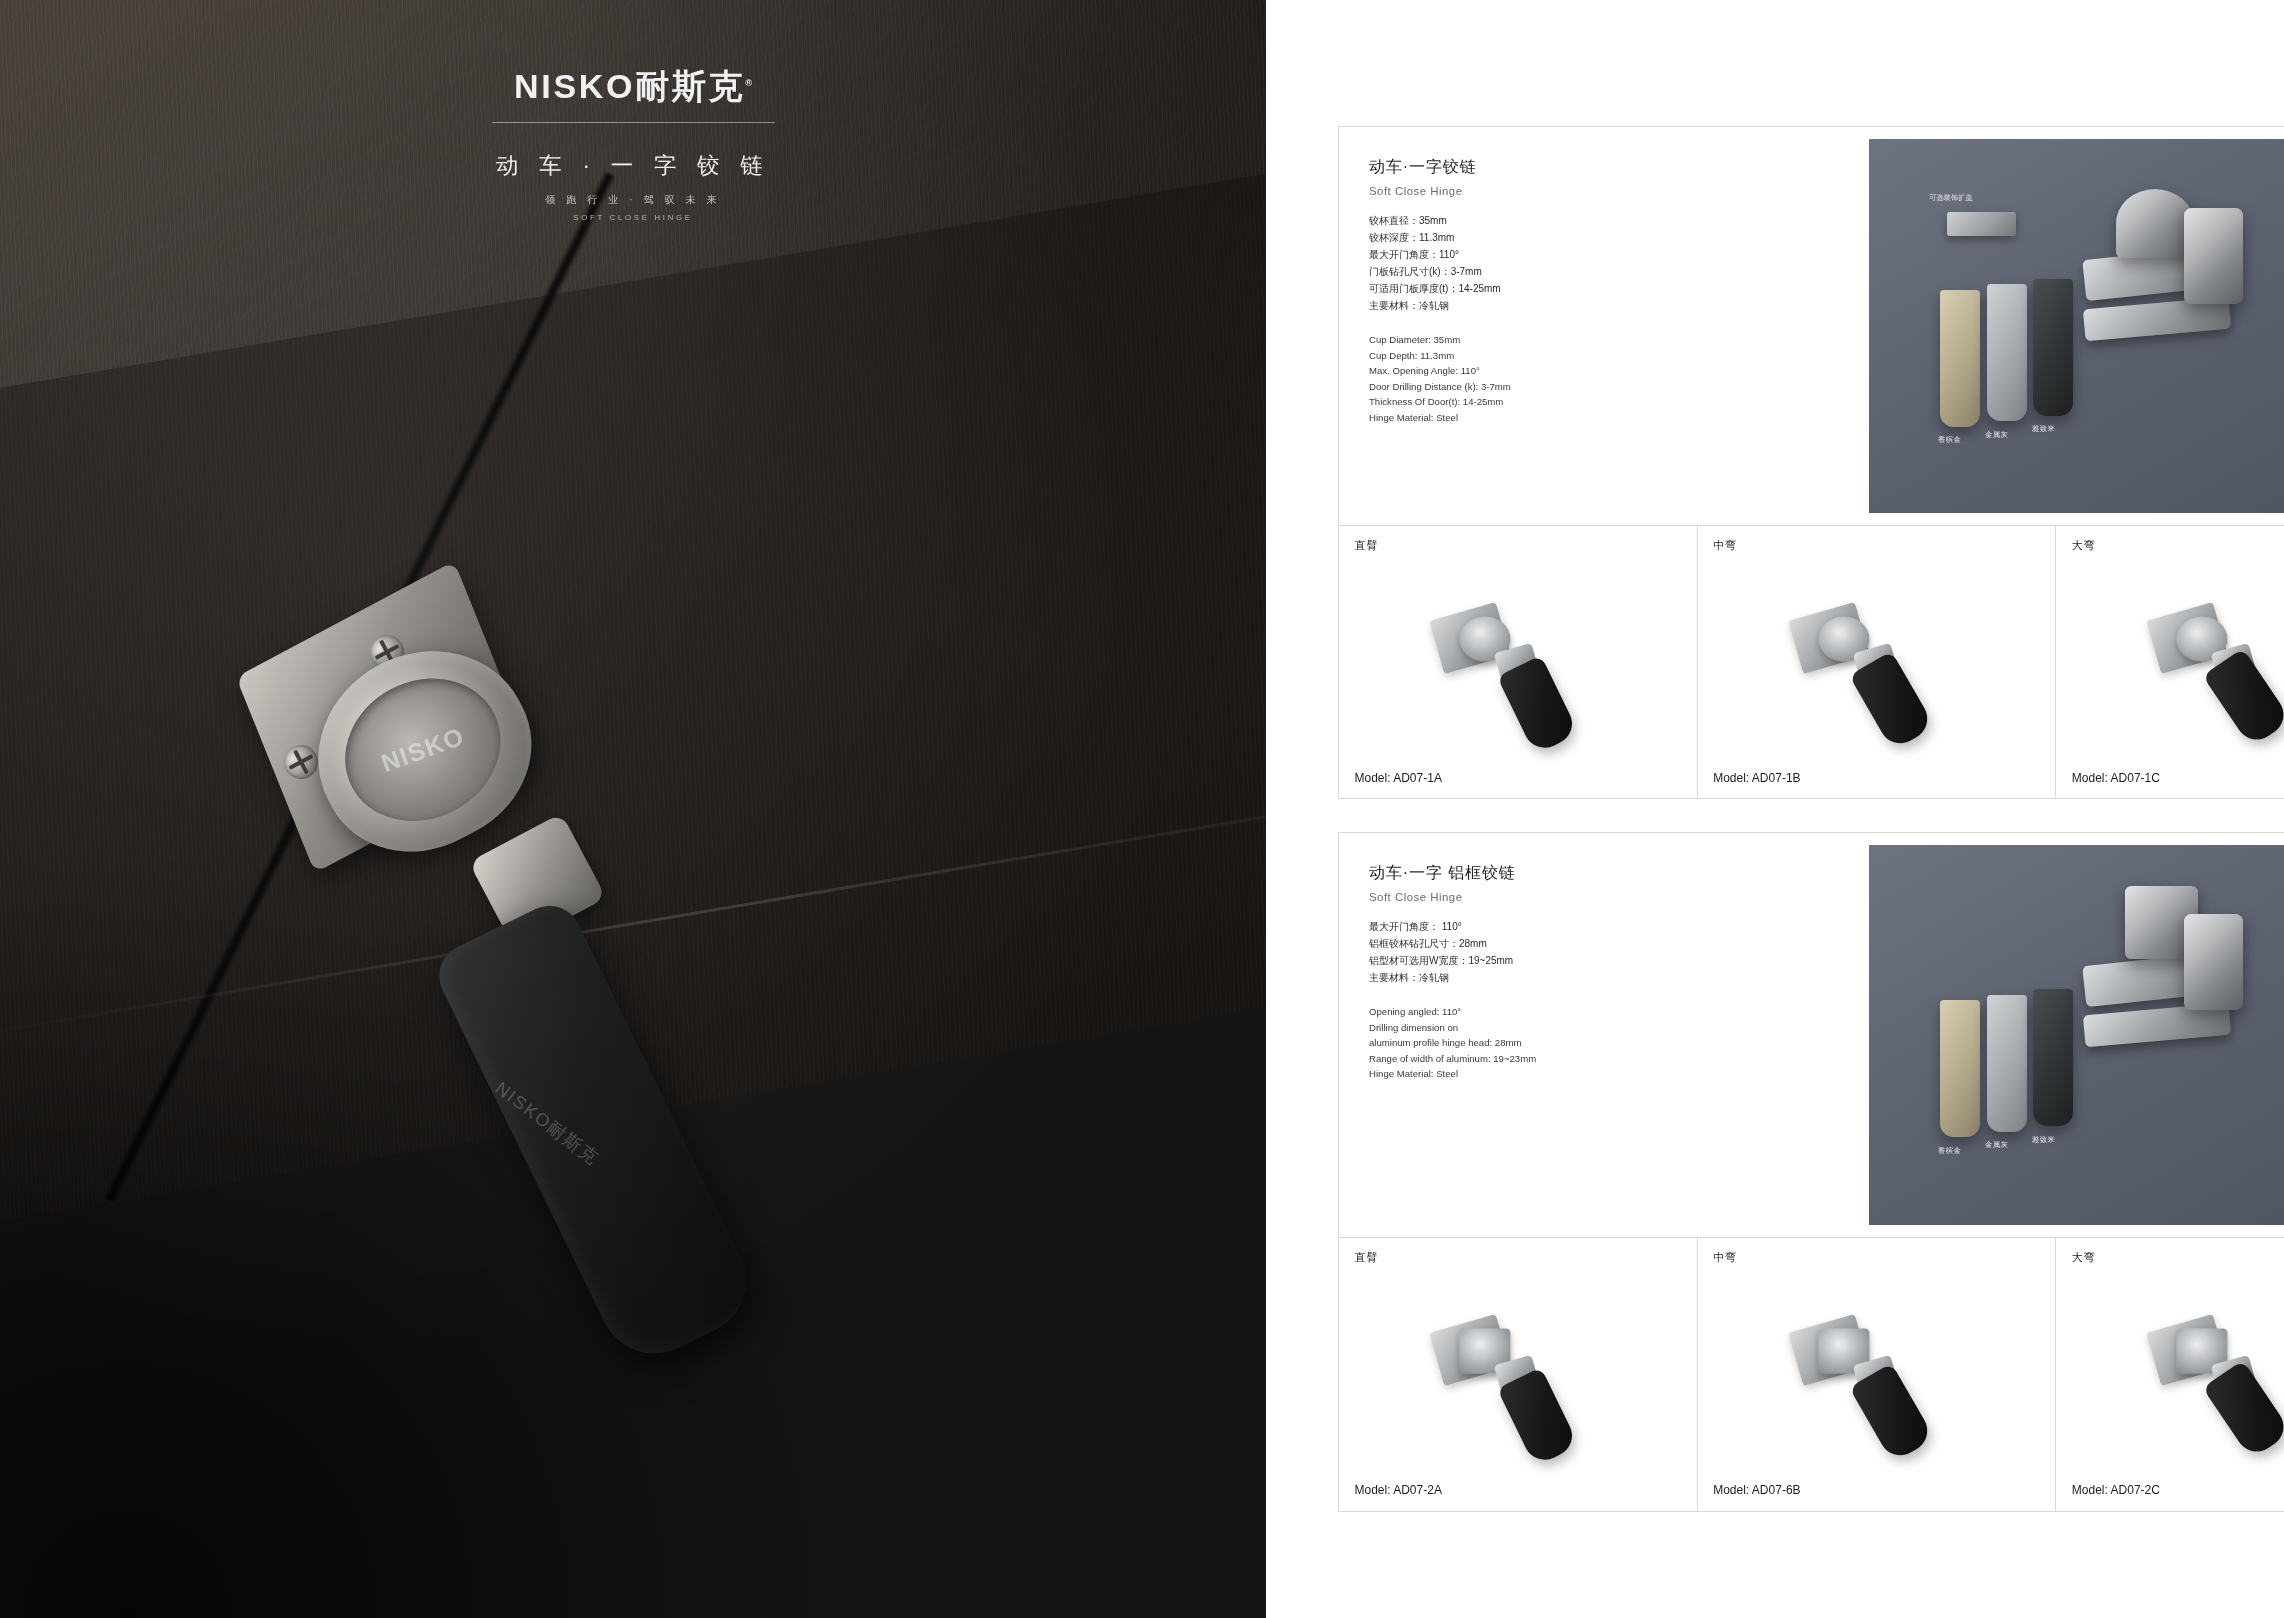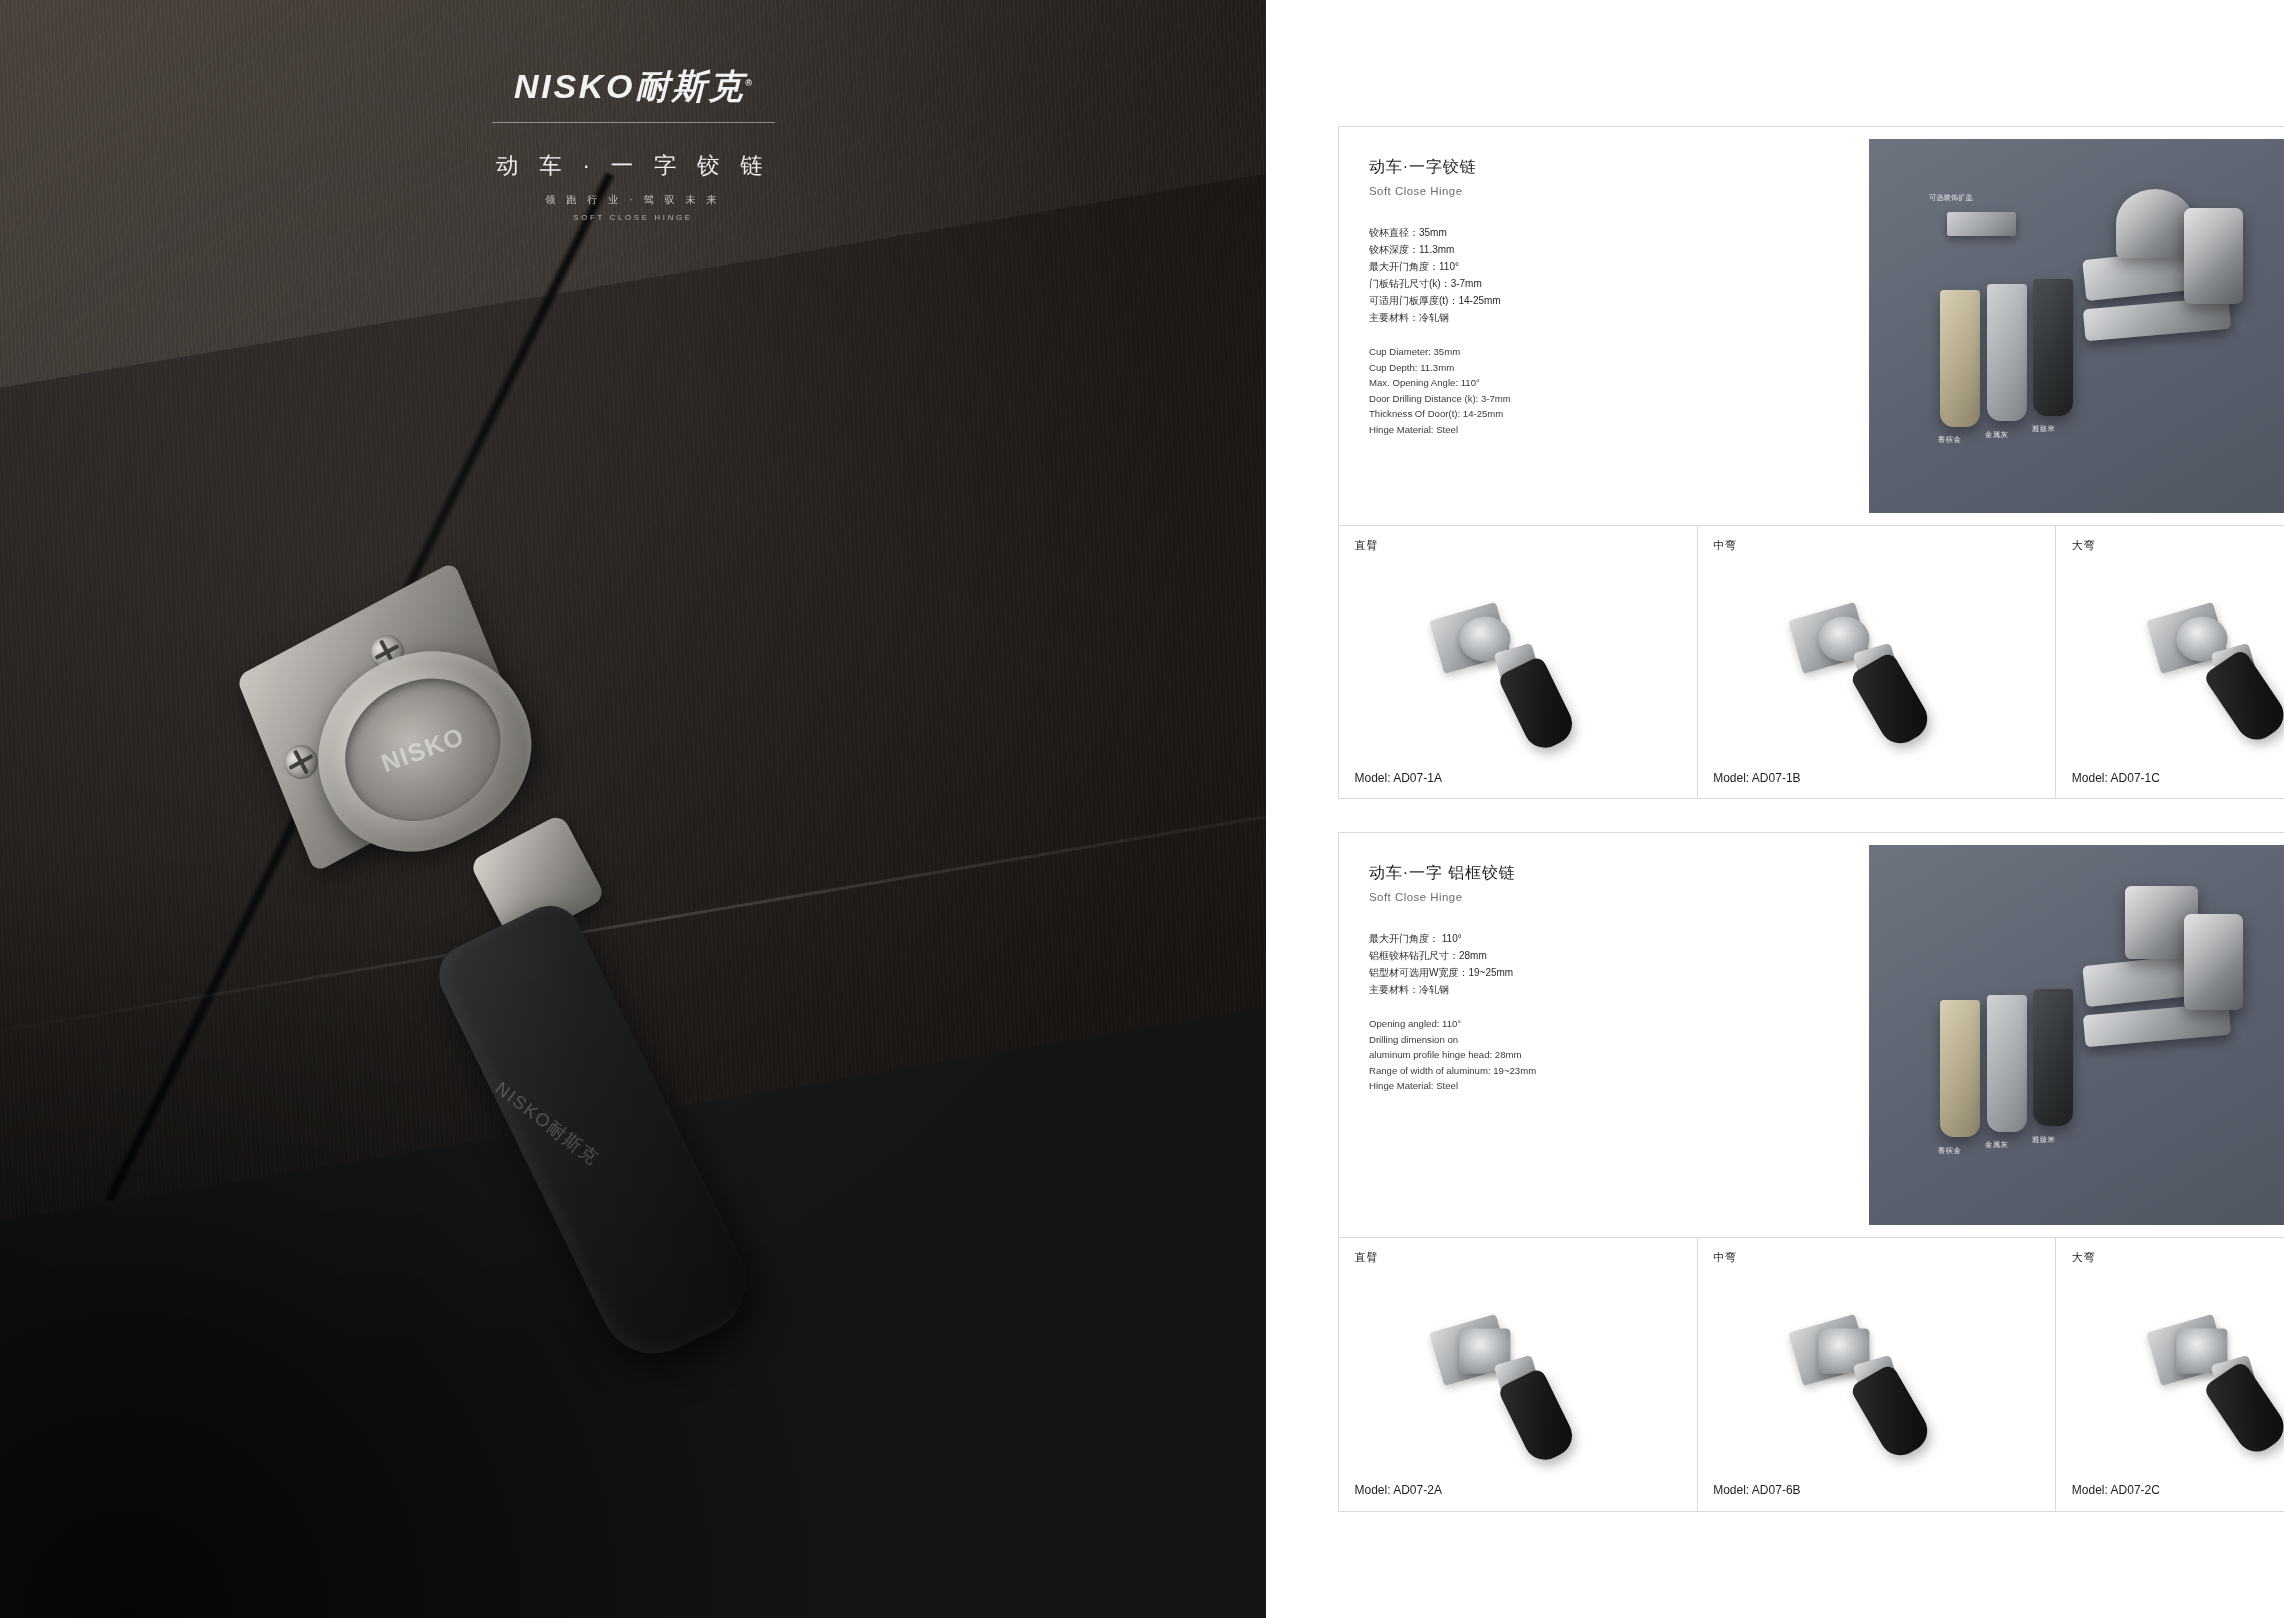--- a/index.html
+++ b/index.html
@@ -90,21 +90,20 @@
     text-align: center;
     color: #ffffff;
   }
   .brand-logo {
     font-size: 34px;
     letter-spacing: 2.7px;
     font-weight: bold;
     color: #f2f2f2;
     display: inline-block;
     position: relative;
-    font-style: italic;
   }
   .brand-logo .reg {
     font-size: 9px;
     vertical-align: super;
     letter-spacing: 0;
   }
   .brand-underline {
     width: 283px; height: 0.9px;
     background: rgba(255,255,255,0.45);
     margin: 12px auto 0 auto;
@@ -249,21 +248,21 @@
     color: #1d1d1d;
     letter-spacing: 0.9px;
   }
   .spec-title-en {
     margin-top: 7.3px;
     font-size: 11.4px;
     color: #6c6c6c;
     letter-spacing: 0.5px;
   }
   .spec-list {
-    margin-top: 27px;
+    margin-top: 15px;
   }
   .spec-list div {
     font-size: 10px;
     line-height: 17px;
     color: #2a2a2a;
   }
   .spec-list-en {
     margin-top: 18px;
   }
   .spec-list-en div {

